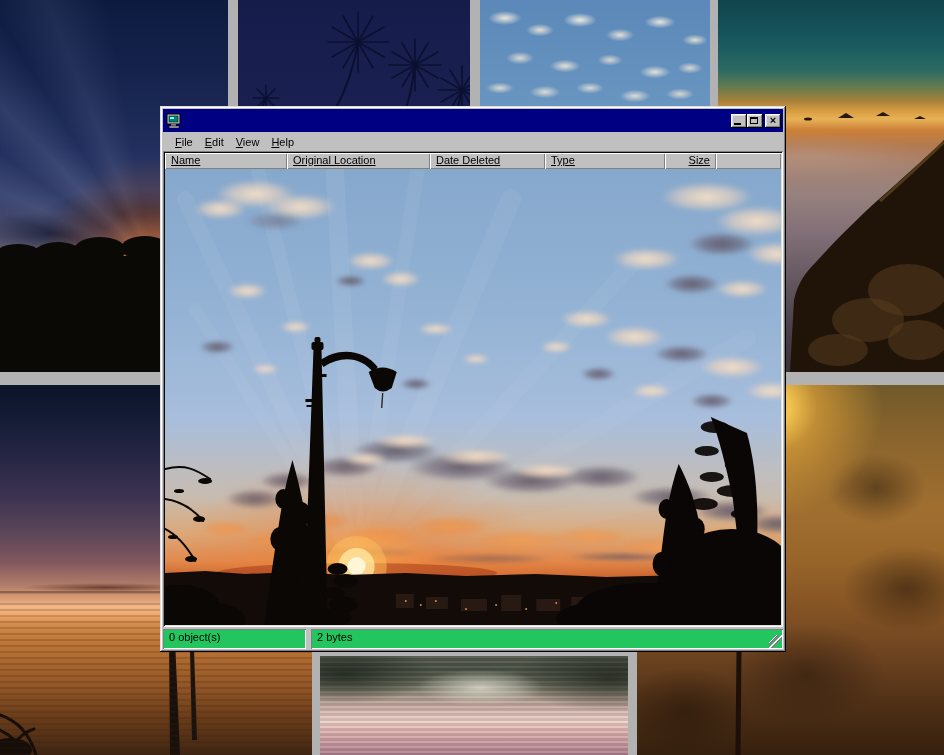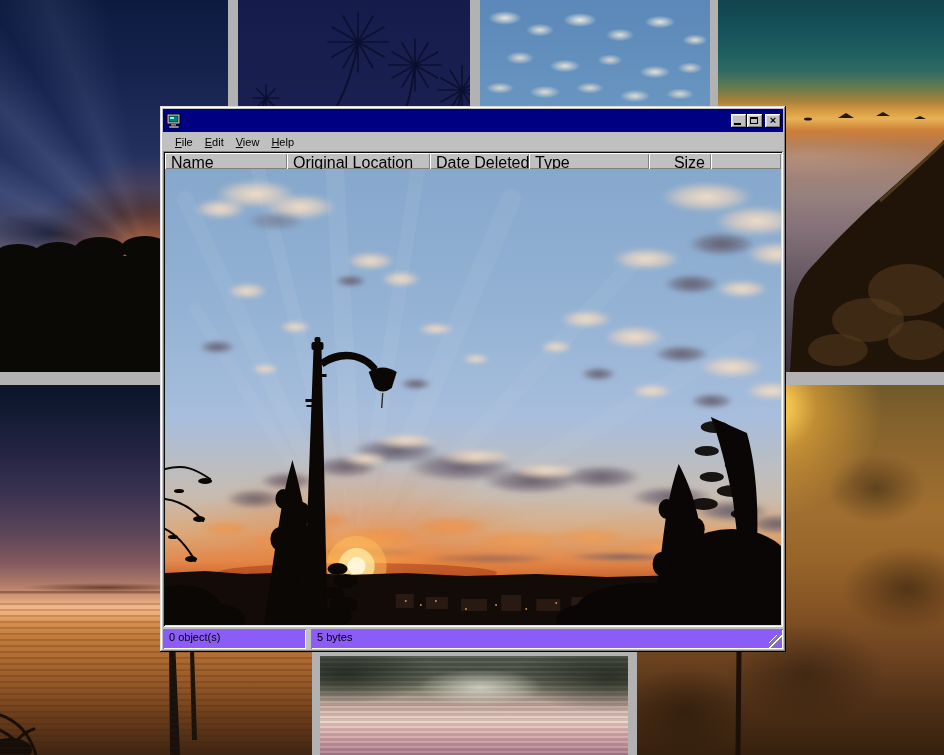--- a/index.html
+++ b/index.html
@@ -89,28 +89,28 @@
   .tbtn.close{margin-left:2px;}
   .glyph-min{position:absolute;left:3px;bottom:3px;width:7px;height:2px;background:#000;}
   .glyph-max{position:absolute;left:3px;top:3px;width:8px;height:7px;border:1px solid #000;border-top-width:2px;box-sizing:border-box;}
   .glyph-x{position:absolute;left:0;top:0;width:16px;height:12px;line-height:12px;text-align:center;font-size:11px;font-weight:bold;color:#000;}
   .menubar{height:19px;display:flex;align-items:center;padding-left:6px;gap:0;flex:none;font-size:11px;color:#000;}
   .menuitem{padding:2px 6px;}
   .menuitem u{text-decoration:underline;}
   .client{flex:1;background:#000;margin-top:0;
     box-shadow: inset 1px 1px #808080, inset -1px -1px #fff, inset 2px 2px #0a0a0a, inset -2px -2px #dfdfdf;
     padding:2px;box-sizing:border-box;display:flex;flex-direction:column;min-height:0;}
-  .lv-header{height:16px;display:flex;flex:none;font-size:16px;color:#000;background:#14b8a6;}
+  .lv-header{height:16px;display:flex;flex:none;font-size:11px;color:#000;background:#14b8a6;text-decoration:underline;}
   .hcell{box-sizing:border-box;background:#c0c0c0;padding:1px 6px 0 6px;white-space:nowrap;overflow:hidden;
     box-shadow: inset 1px 1px #fff, inset -1px -1px #808080;}
   .hcell.right{text-align:right;}
   .photo{flex:1;position:relative;min-height:0;background:#1a2030;}
   .photo svg{position:absolute;inset:0;width:100%;height:100%;}
   .statusbar{height:20px;margin-top:2px;display:flex;gap:5px;flex:none;position:relative;font-size:11px;color:#000;}
-  .spanel{box-shadow: inset 1px 1px #808080, inset -1px -1px #fff;background:#8b5cf6;
+  .spanel{box-shadow: inset 1px 1px #808080, inset -1px -1px #fff;background:#22c55e;
     padding:2px 6px 0 6px;box-sizing:border-box;white-space:nowrap;overflow:hidden;}
   .sp1{width:143px;flex:none;}
   .sp2{flex:1;}
   .grip{position:absolute;right:1px;bottom:1px;width:13px;height:13px;
     background:
      linear-gradient(135deg, transparent 0 5px, #fff 5px 6px, #808080 6px 8px, transparent 8px 9px, #fff 9px 10px, #808080 10px 12px, transparent 12px);
   }
 </style>
 </head>
 <body>
@@ -266,23 +266,23 @@
     <span class="menuitem"><u>F</u>ile</span>
     <span class="menuitem"><u>E</u>dit</span>
     <span class="menuitem"><u>V</u>iew</span>
     <span class="menuitem"><u>H</u>elp</span>
   </div>
 
   <div class="client">
     <div class="lv-header">
       <div class="hcell" style="width:122px">Name</div>
       <div class="hcell" style="width:143px">Original Location</div>
-      <div class="hcell" style="width:99px">Date Deleted</div>
+      <div class="hcell" style="width:115px">Date Deleted</div>
       <div class="hcell" style="width:120px">Type</div>
-      <div class="hcell right" style="width:62px">Size</div>
+      <div class="hcell right" style="width:51px">Size</div>
       <div class="hcell" style="flex:1"></div>
     </div>
 
     <div class="photo">
       <svg viewBox="0 0 614 456" preserveAspectRatio="none">
         <defs>
           <linearGradient id="sky" x1="0" y1="0" x2="0" y2="1">
             <stop offset="0" stop-color="#86a8cc"></stop>
               <stop offset=".3" stop-color="#93b2d4"></stop>
             <stop offset=".55" stop-color="#a8bedc"></stop>
@@ -498,16 +498,16 @@
           <ellipse cx="550" cy="448" rx="80" ry="24"></ellipse>
             <ellipse cx="614" cy="440" rx="60" ry="30"></ellipse>
           <ellipse cx="440" cy="450" rx="50" ry="18"></ellipse>
         </g>
       </svg>
     </div>
   </div>
 
   <div class="statusbar">
     <div class="spanel sp1">0 object(s)</div>
-    <div class="spanel sp2">5 bytes</div>
+    <div class="spanel sp2">2 bytes</div>
     <div class="grip"></div>
   </div>
 </div>
 
 </body></html>

